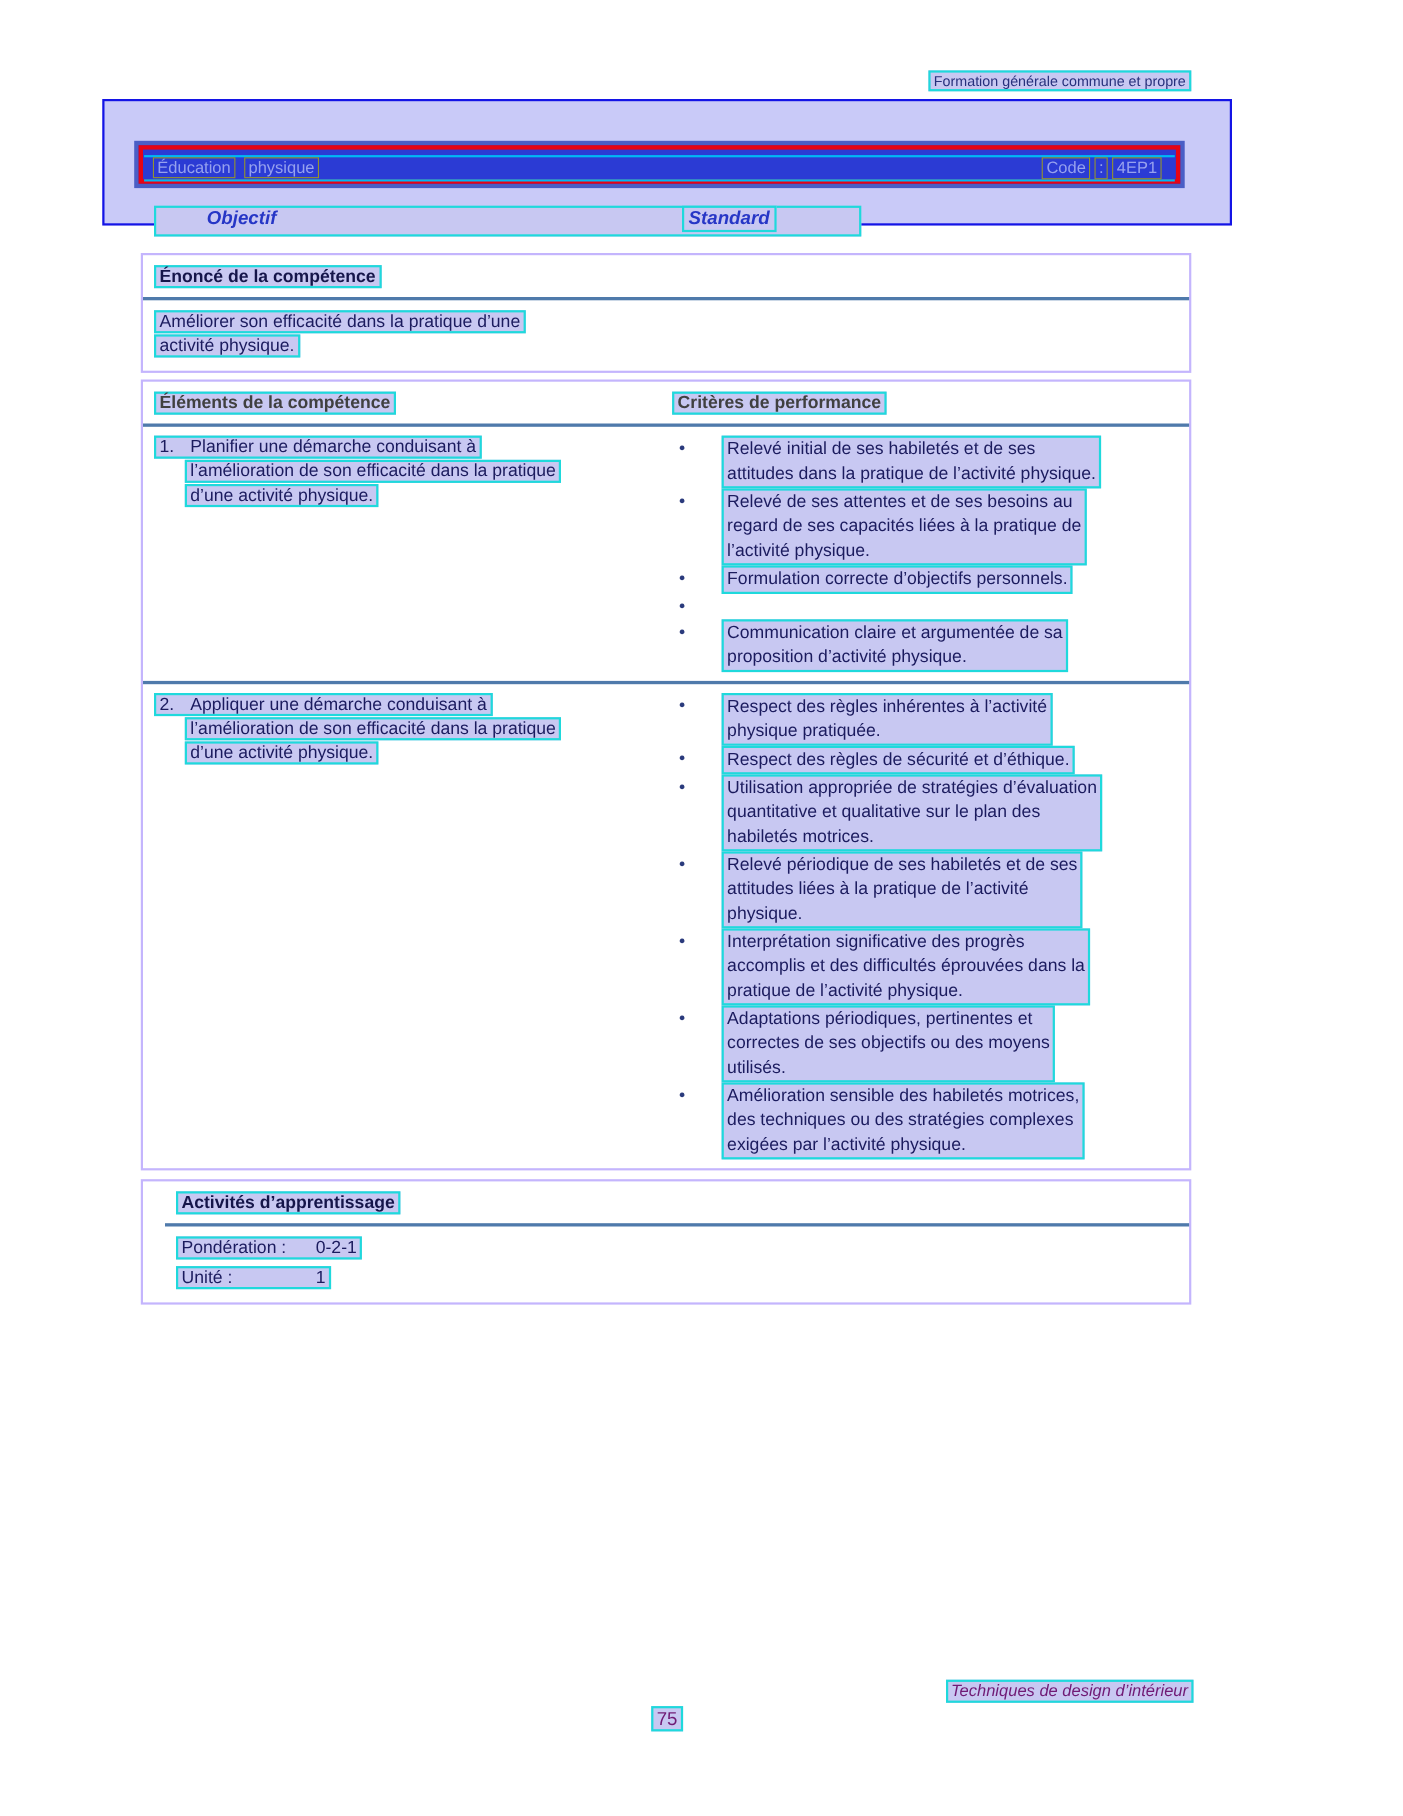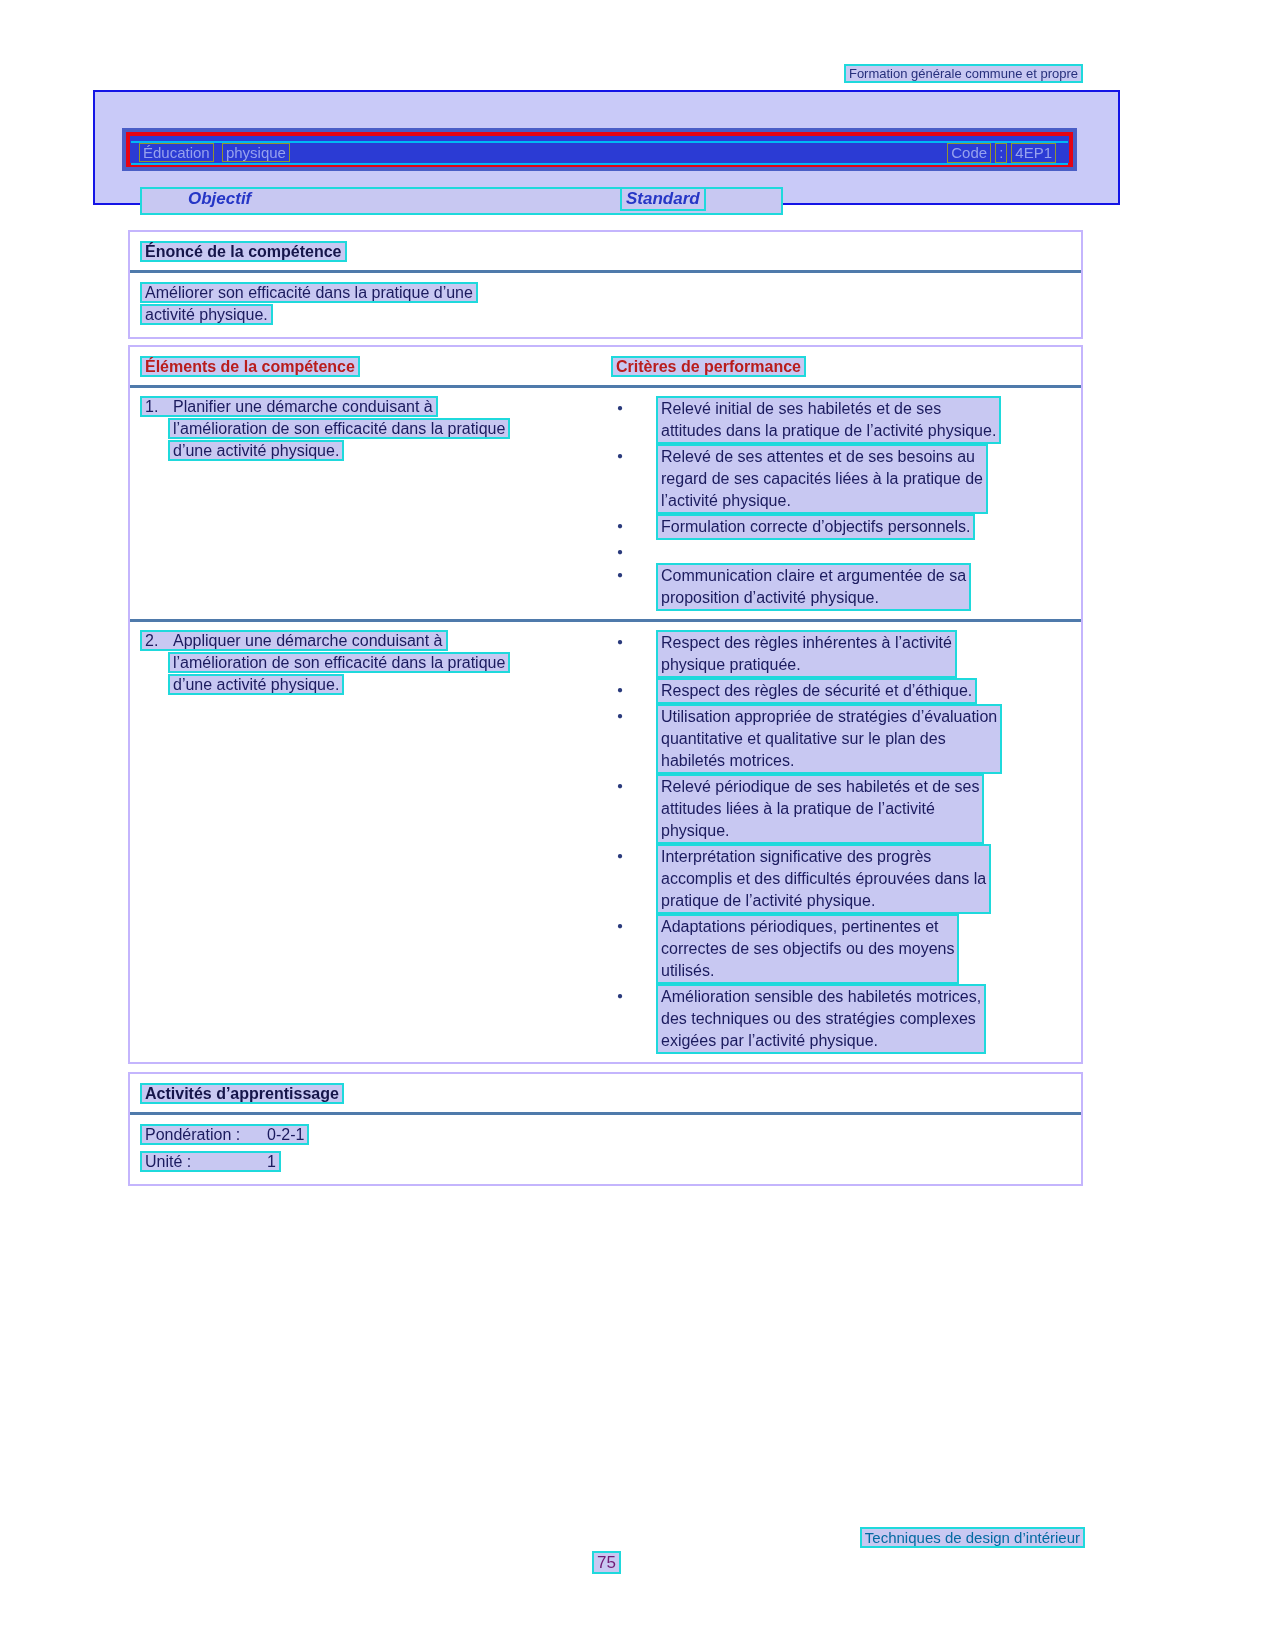--- a/index.html
+++ b/index.html
@@ -53,38 +53,38 @@
     border:2px solid #c4b5fd;background:#ffffff;font-size:16px;line-height:22px;
   }
   .sec-head{
     border-bottom:3px solid #4f7aab;padding:9px 10px 7px 10px;
     font-weight:bold;color:#15154a;
   }
   .box-a{top:230px;}
   .box-a-body{padding:9px 10px 11px 10px;}
   .box-a-body .pre{display:inline;}
   .box-b{top:345px;min-height:707px;}
-  .head-row{display:flex;border-bottom:3px solid #4f7aab;font-weight:bold;color:#b91c1c;}
+  .head-row{display:flex;border-bottom:3px solid #4f7aab;font-weight:bold;color:#404040;}
   .head-row .col-l,.head-row .col-r{padding-top:9px;padding-bottom:7px;}
   .col-l{width:481px;box-sizing:border-box;padding-left:10px;padding-right:14px;flex:none;}
   .col-r{flex:1;padding-right:19px;}
   .row{display:flex;padding:8px 0 8px 0;}
   .row+.row{border-top:3px solid #4f7aab;}
   .elem{padding-left:28px;text-indent:-28px;}
   .num{display:inline-block;width:28px;text-indent:0;}
   .crit{display:flex;align-items:flex-start;}
   .dot{flex:none;width:14px;margin:1px 25px 0 6px;font-size:10px;color:#2a3a7c;text-indent:0;}
 
-  .box-c{top:1072px;}
+  .box-c{top:1072px;padding-left:20px;}
   .box-c-body{padding:9px 10px 11px 10px;}
   .field{margin-bottom:5px;}
   .field:last-child{margin-bottom:0;}
   .field-label{display:inline-block;min-width:122px;}
 
-  .footer-note{position:absolute;top:1529px;right:190px;font-size:15px;color:#0369a1;}
+  .footer-note{position:absolute;top:1529px;right:190px;font-size:15px;color:#701a75;font-style:italic;}
   .page-num{position:absolute;top:1553px;left:592px;font-size:17px;color:#701a75;}
 </style>
 </head>
 <body>
 
 <div>
 
   <div class="note-tr">
     <span class="hl">Formation générale commune et propre</span>
   </div>

